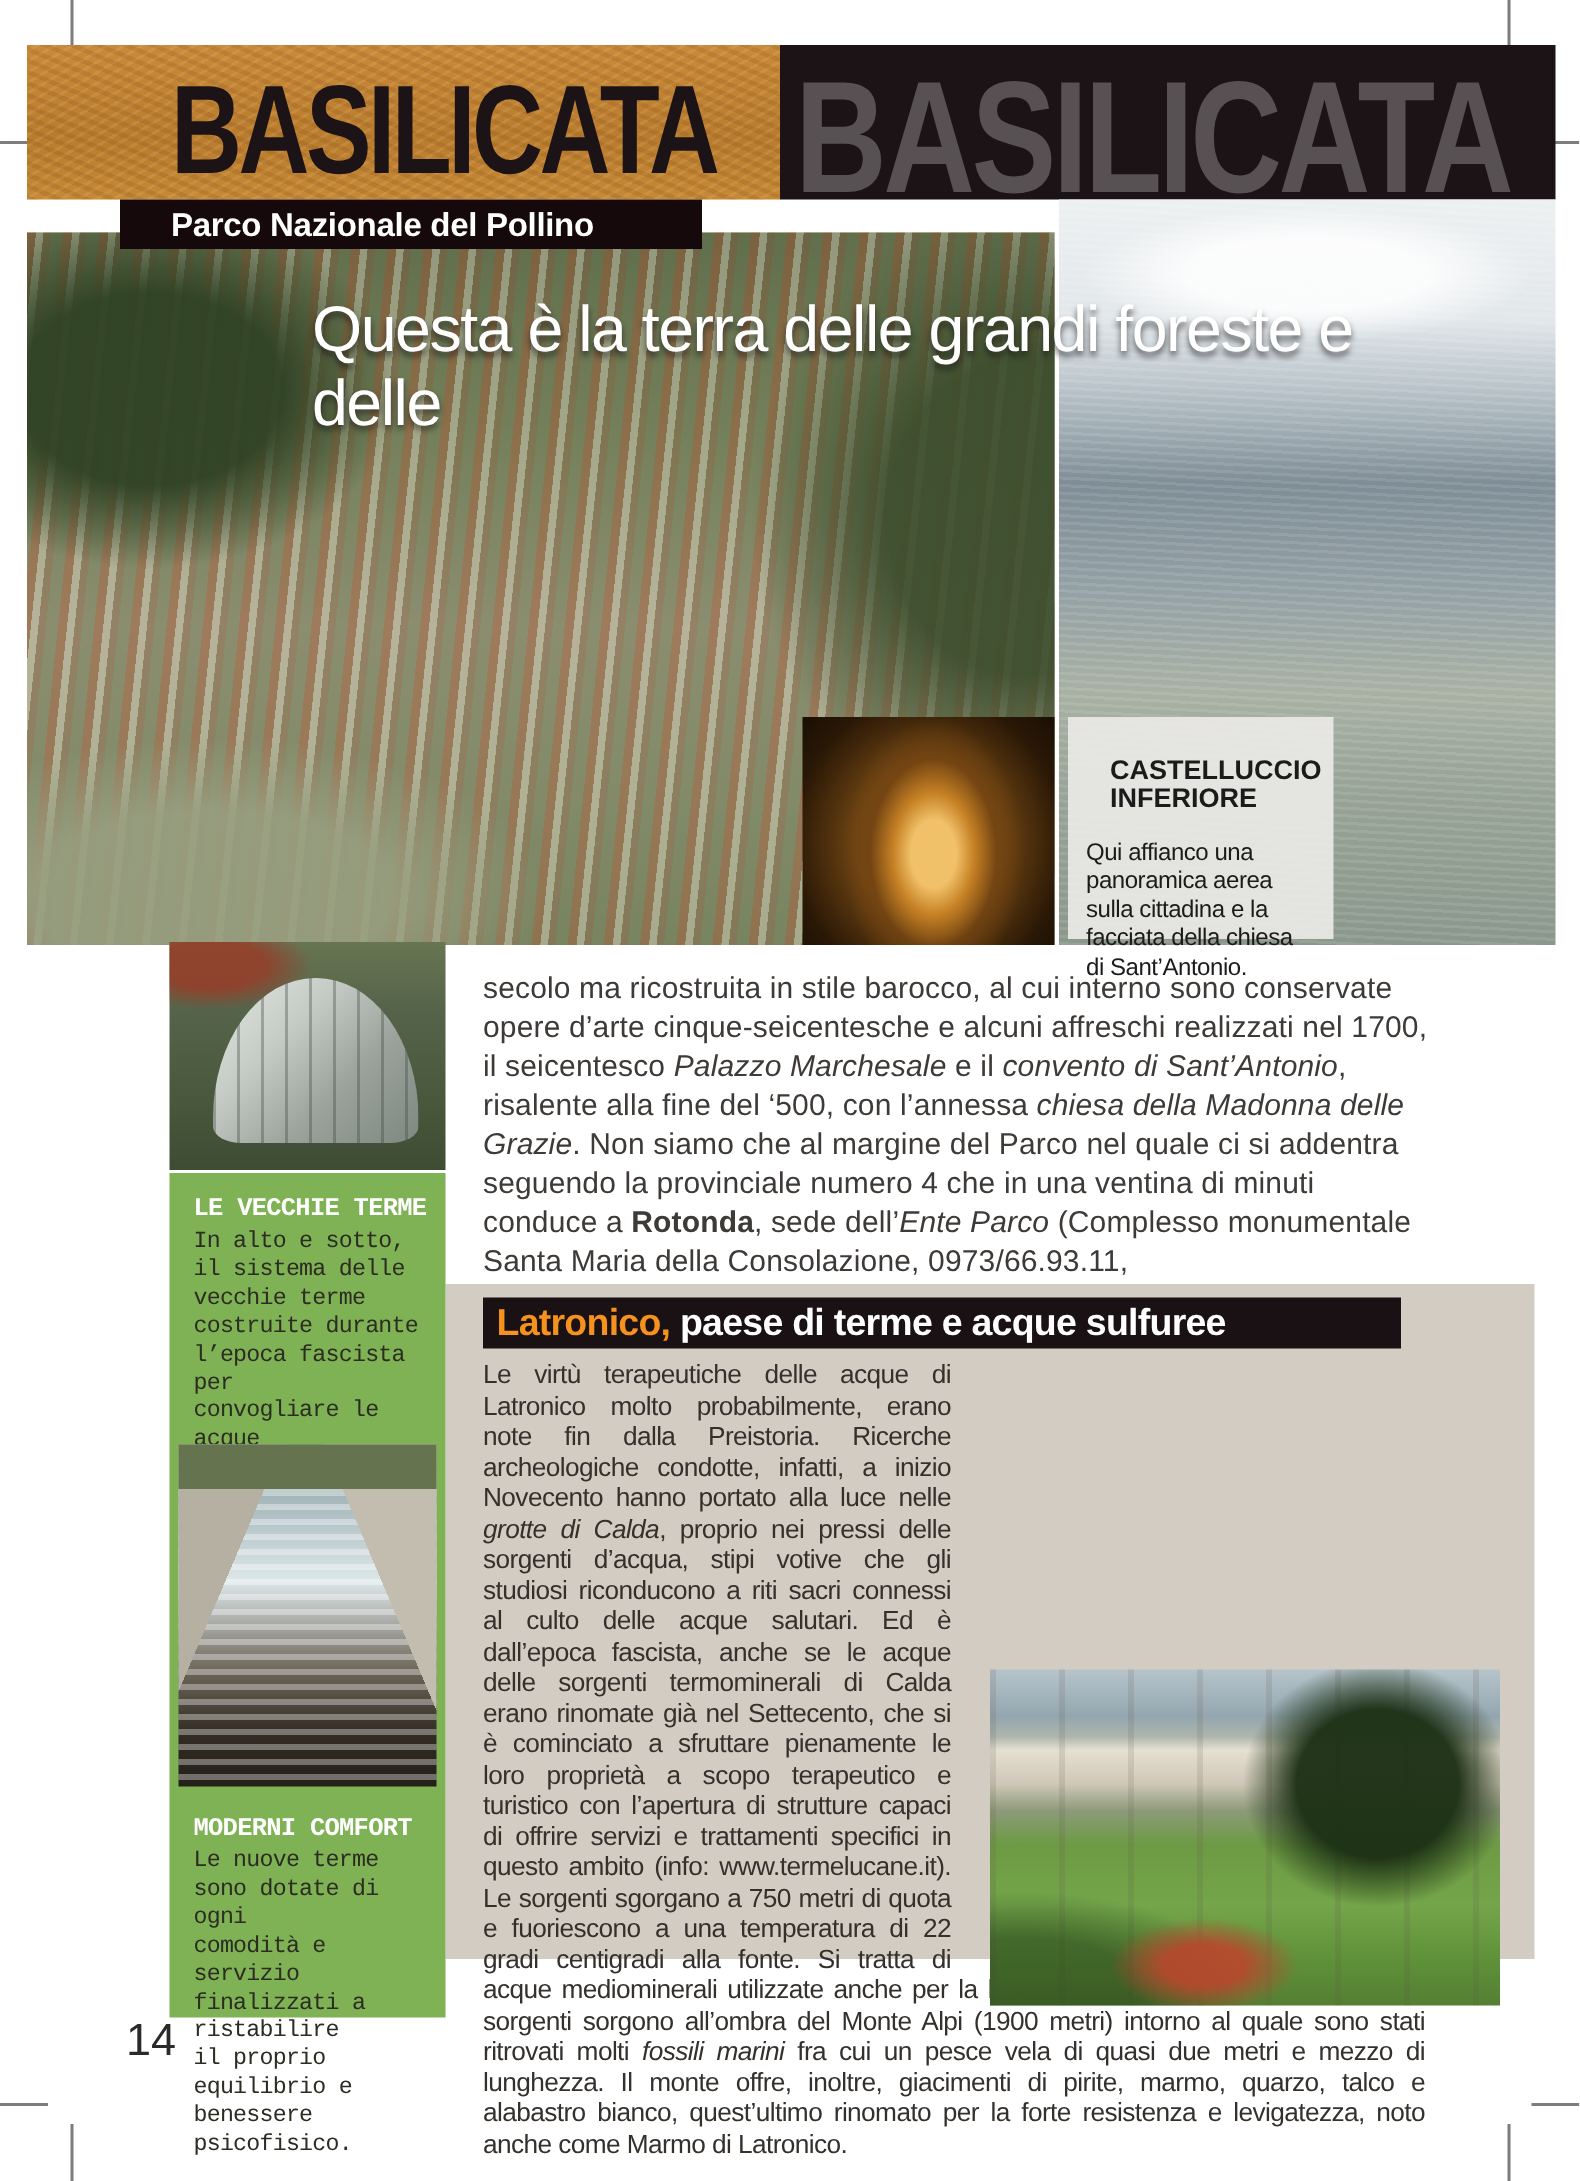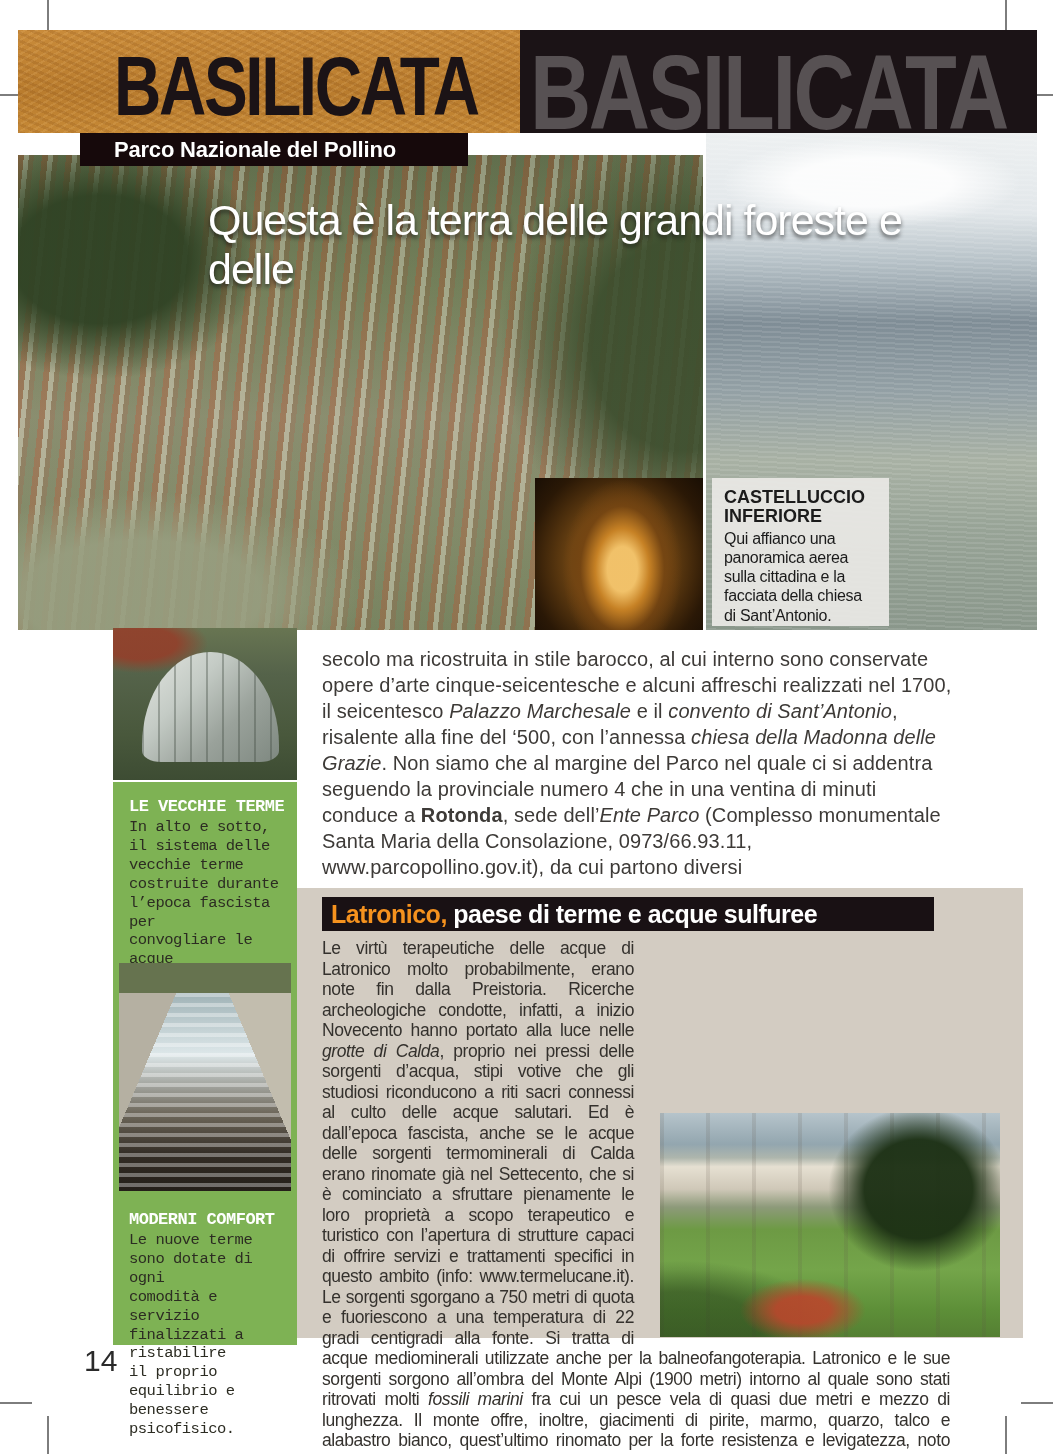--- a/index.html
+++ b/index.html
@@ -41,21 +41,21 @@
       repeating-linear-gradient(3deg, rgba(255,255,255,.10) 0 2px, transparent 2px 5px),
       linear-gradient(180deg,#edf0f1 0%,#e2e7ea 16%,#b6c1c7 26%,#7f8d96 38%,#93a0a5 52%,#a8b1a4 66%,#97a396 80%,#8a978b 100%);}
   .hero-title{left:208px;top:196px;width:780px;z-index:7;color:#fff;font-size:43px;font-weight:400;
     letter-spacing:-1px;text-shadow:0 3px 4px rgba(20,20,20,.65);}
   .photo-church-night{left:535px;top:478px;width:168px;height:152px;z-index:5;background-color:#150c04;
     background:
       radial-gradient(ellipse 60px 90px at 52% 60%, rgba(248,200,110,.95) 0 25%, rgba(214,140,40,.85) 45%, rgba(120,70,18,.7) 70%, rgba(21,12,4,0) 100%),
       radial-gradient(ellipse 120px 130px at 50% 55%, #6d4413 0 40%, #2a1806 75%, #150c04 100%);}
   .inset-caption{left:712px;top:478px;width:177px;height:148px;z-index:5;
     background:rgba(233,232,229,.93);padding:10px 12px;box-sizing:border-box;color:#1b1b1b;}
-  .inset-caption h3{margin:0;font-size:18px;line-height:1.08;white-space:pre-line;}
+  .inset-caption h3{margin:16px;font-size:18px;line-height:1.08;white-space:pre-line;}
   .inset-caption p{margin:2px 0 0;font-size:16px;line-height:1.2;white-space:pre-line;letter-spacing:-0.3px;}
 
   
   .photo-dome{left:113px;top:628px;width:184px;height:152px;
     background:
       radial-gradient(ellipse 90px 40px at 15% 10%, rgba(150,60,40,.85) 0 40%, transparent 75%),
       linear-gradient(180deg,#687552 0%,#55634a 30%,#49583c 70%,#3d4c33 100%);}
   .dome-glass{position:absolute;left:16%;right:10%;top:16%;bottom:12%;
     border-radius:50% 50% 14% 14%/85% 85% 10% 10%;
     background:
@@ -72,21 +72,21 @@
       linear-gradient(180deg,#66734f 0 13%, rgba(102,115,79,0) 13%),
       linear-gradient(113deg,#b5b0a2 0 26%, rgba(181,176,162,0) 26%),
       linear-gradient(247deg,#c2bdae 0 28%, rgba(194,189,174,0) 28%),
       repeating-linear-gradient(180deg, rgba(255,255,255,.35) 0 4px, rgba(255,255,255,0) 4px 10px),
       linear-gradient(180deg,#9fb2b6 13%,#dde7e9 40%,#6d675a 66%,#332d25 84%,#241f19 100%);}
 
   
   .intro{left:322px;top:646px;width:630px;font-size:20px;line-height:26px;color:#3d3a37;letter-spacing:0.1px;}
 
   
-  .beige{left:297px;top:888px;width:726px;height:450px;background:#d3ccc2;}
+  .beige{left:297px;top:856px;width:726px;height:450px;background:#d3ccc2;}
   .lat-bar{position:absolute;left:25px;top:9px;width:612px;height:34px;background:#191114;
     line-height:34px;padding-left:9px;box-sizing:border-box;font-weight:700;font-size:25px;
     letter-spacing:-0.5px;white-space:nowrap;}
   .lat-hl{color:#f5921e;}
   .lat-rest{color:#fff;}
   .lat-body{position:absolute;left:25px;top:50px;width:628px;}
   .lat-body p{margin:0;font-size:17.5px;line-height:20.5px;letter-spacing:-0.4px;
     text-align:justify;color:#34312d;}
   .float-spacer{float:right;width:302px;height:240px;margin-top:166px;margin-left:14px;}
   .photo-terme{left:660px;top:1113px;width:340px;height:224px;z-index:3;

